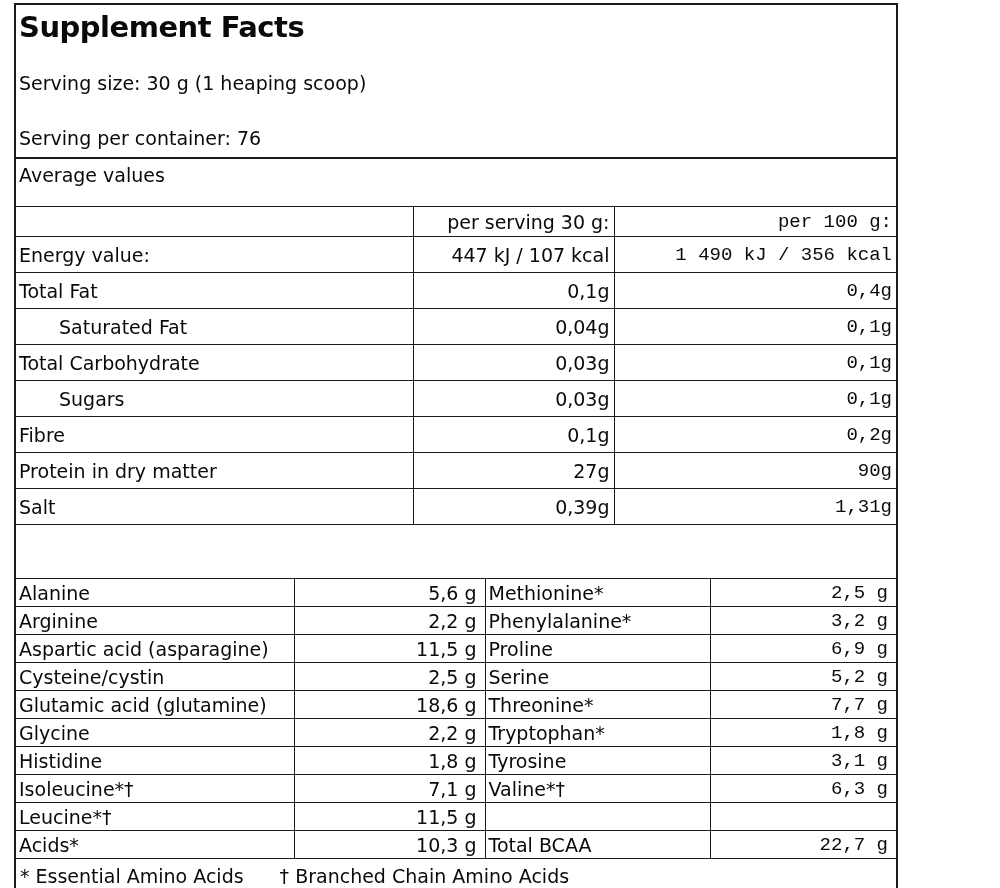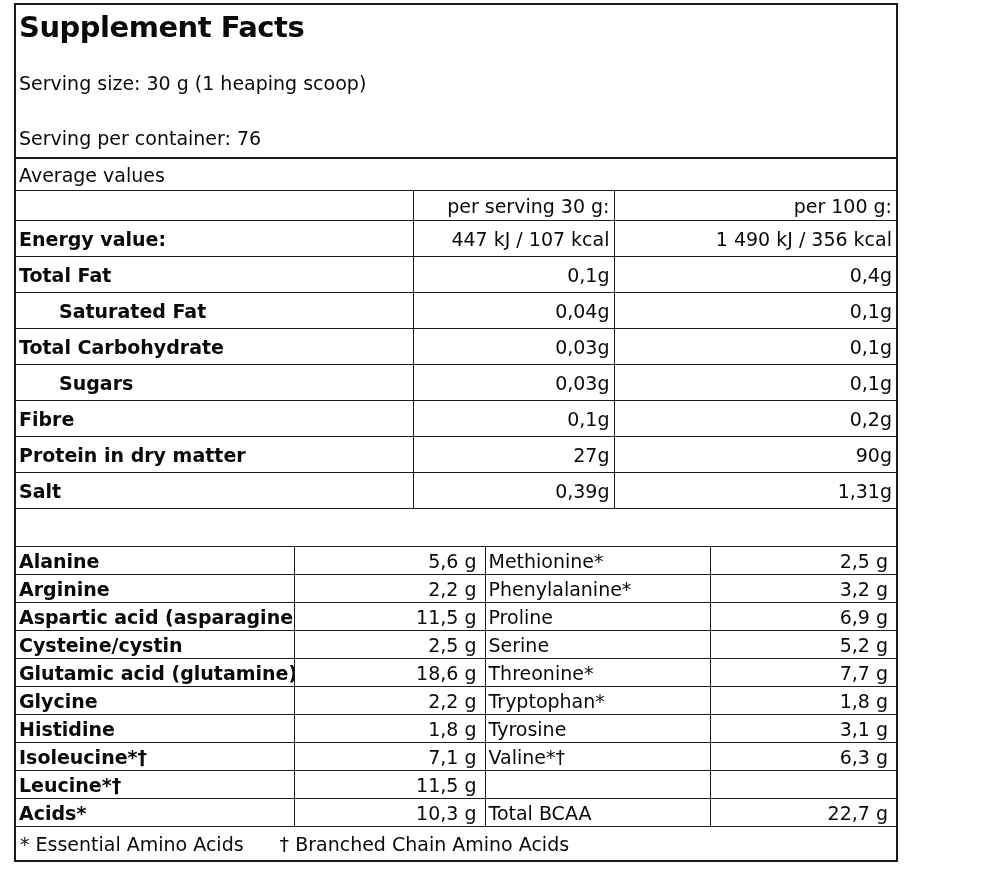--- a/index.html
+++ b/index.html
@@ -43,31 +43,32 @@
     box-sizing: border-box;
     display: flex;
     align-items: center;
     padding-left: 3px;
     font-size: 19px;
   }
   table {
     border-collapse: collapse;
     width: 100%;
     table-layout: fixed;
+    margin-top: 16px;
   }
   td {
     border: 1.5px solid #1a1a1a;
     font-size: 19px;
     padding: 0 4px 0 3px;
     white-space: nowrap;
     overflow: hidden;
     vertical-align: middle;
   }
-  td:first-child { border-left: none; font-weight: bold; }
-  td:last-child { border-right: none; }
+  td:first-child { border-left: none; }
+  td:last-child { border-right: none; font-family: Liberation Mono, monospace; }
   .ntable td { height: 35px; }
   .ntable tr.hdr td { height: 29px; }
   .num { text-align: right; }
   .indent { padding-left: 43px; }
   .gap-row { height: 37px; }
   .amino-title-row {
     border-top: 1.5px solid #1a1a1a;
     height: 36px;
     box-sizing: border-box;
     display: flex;

